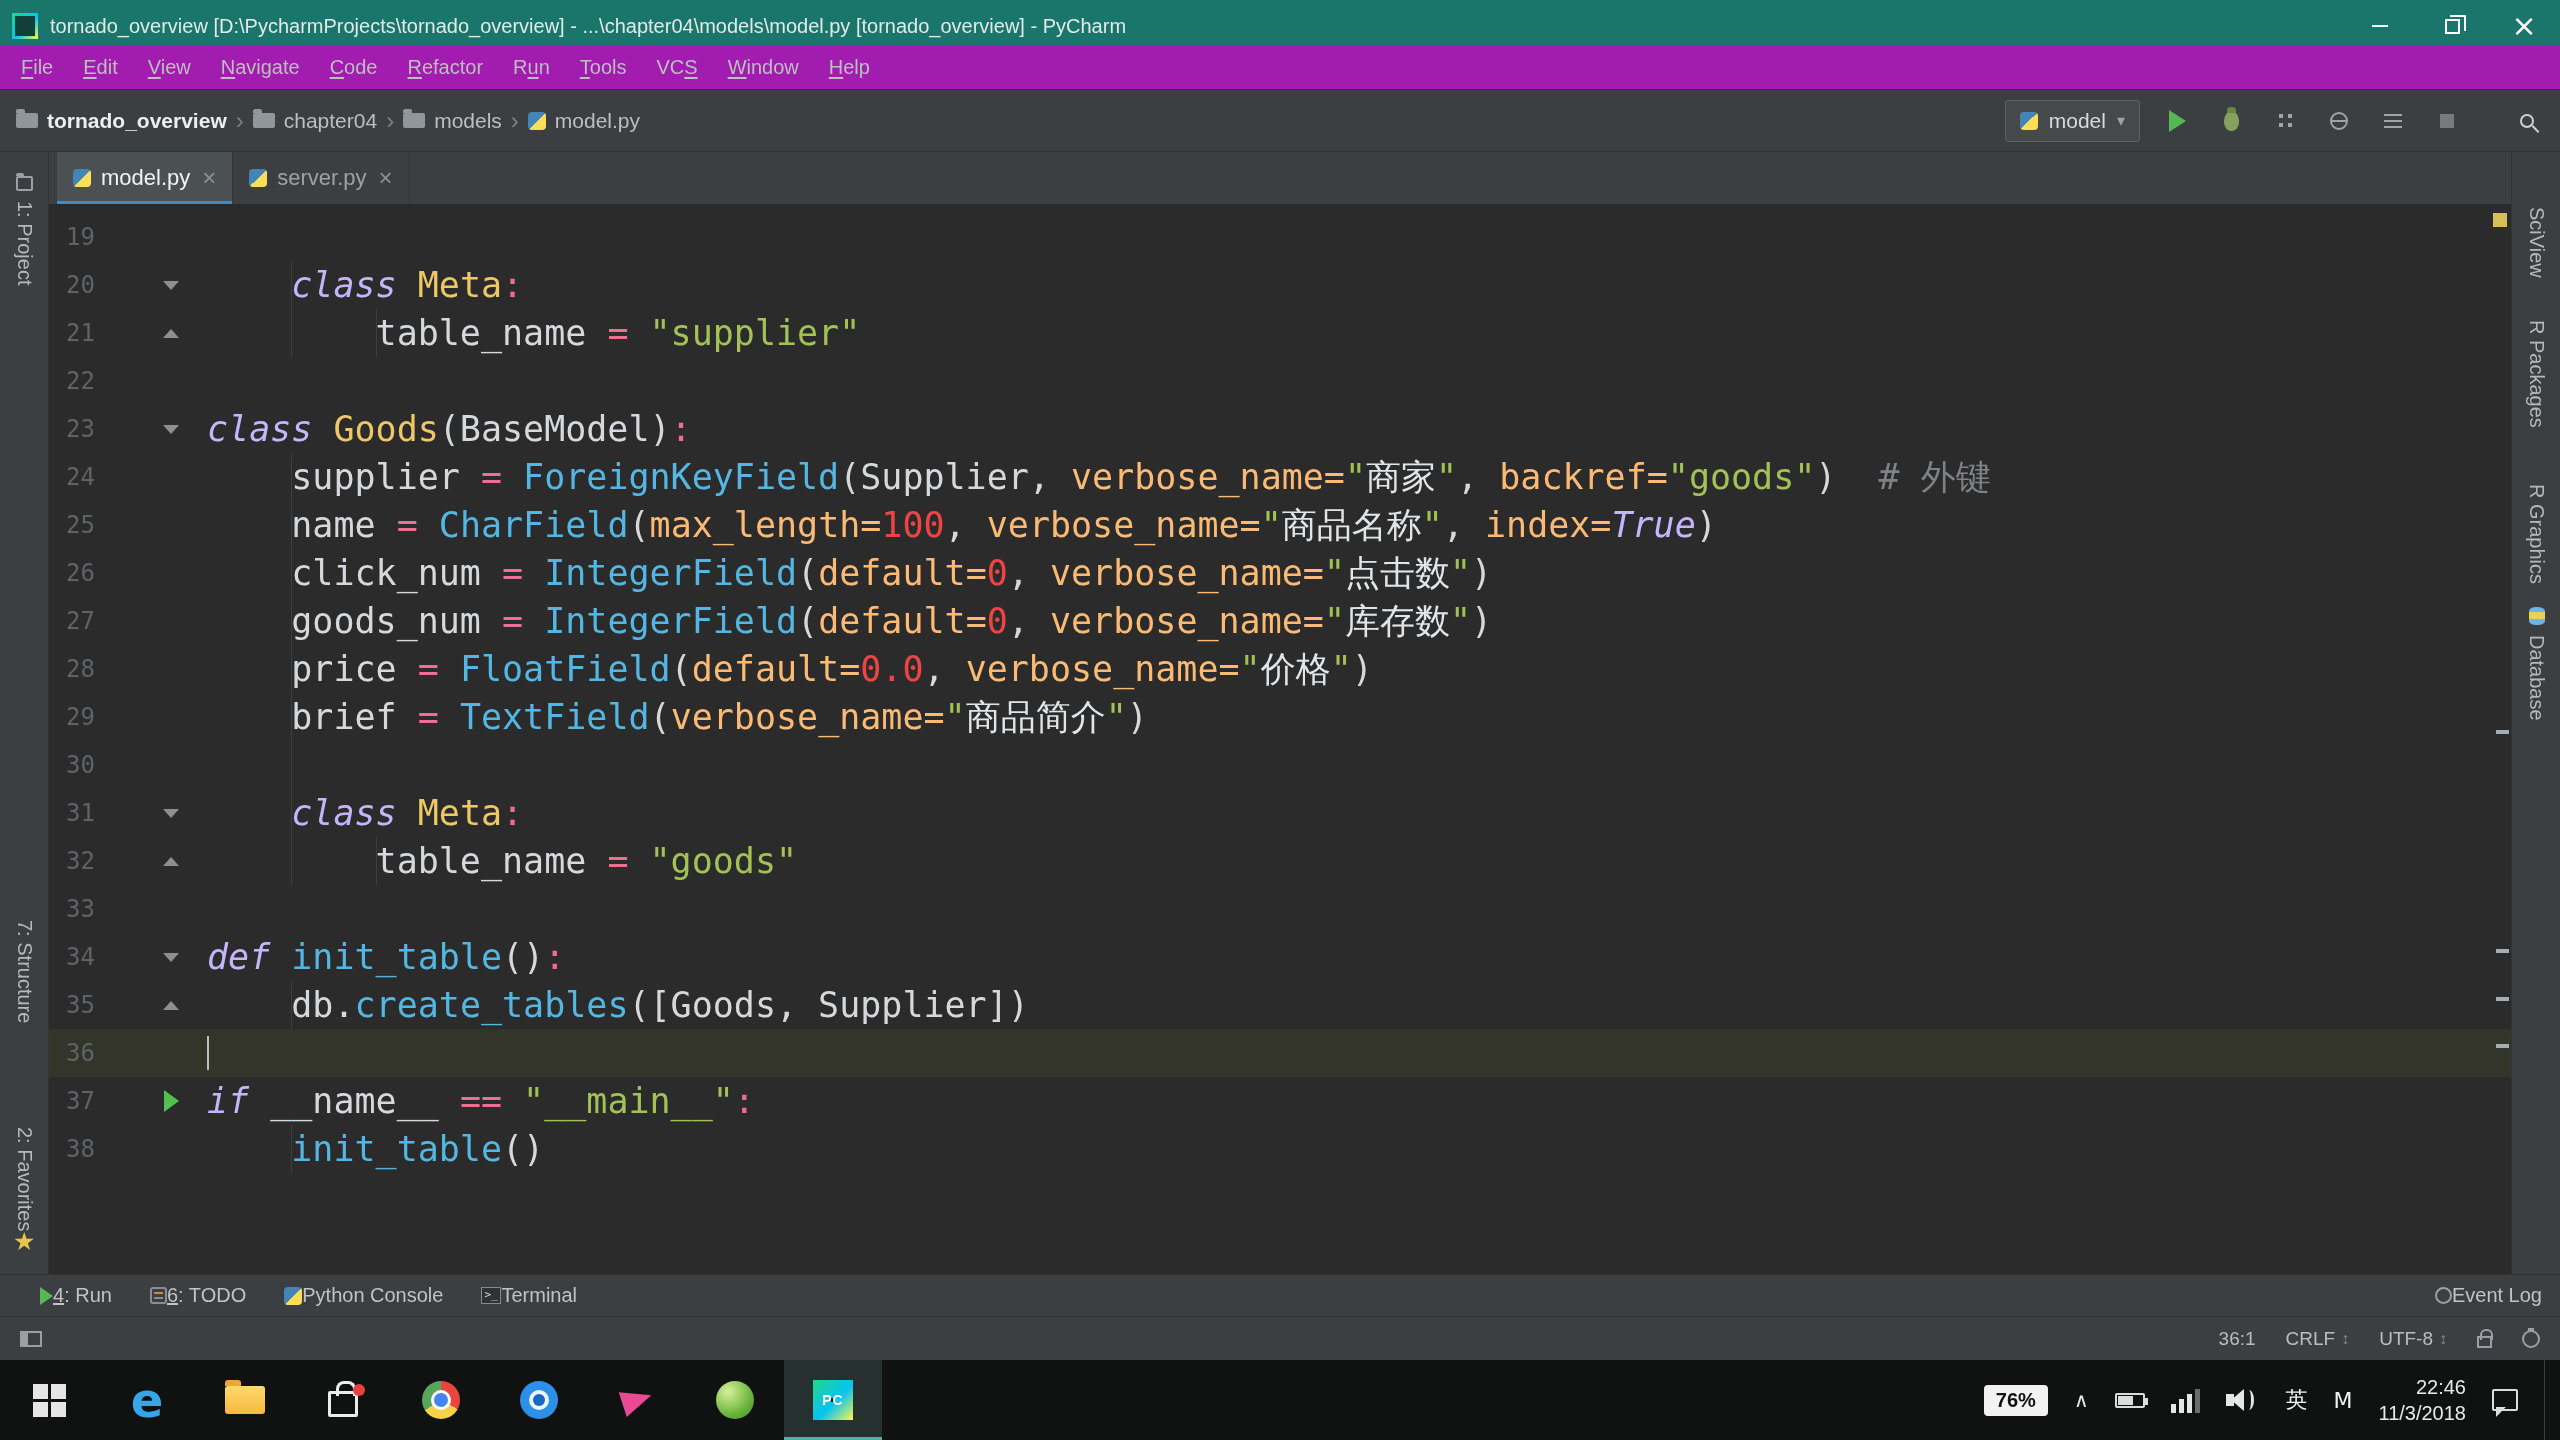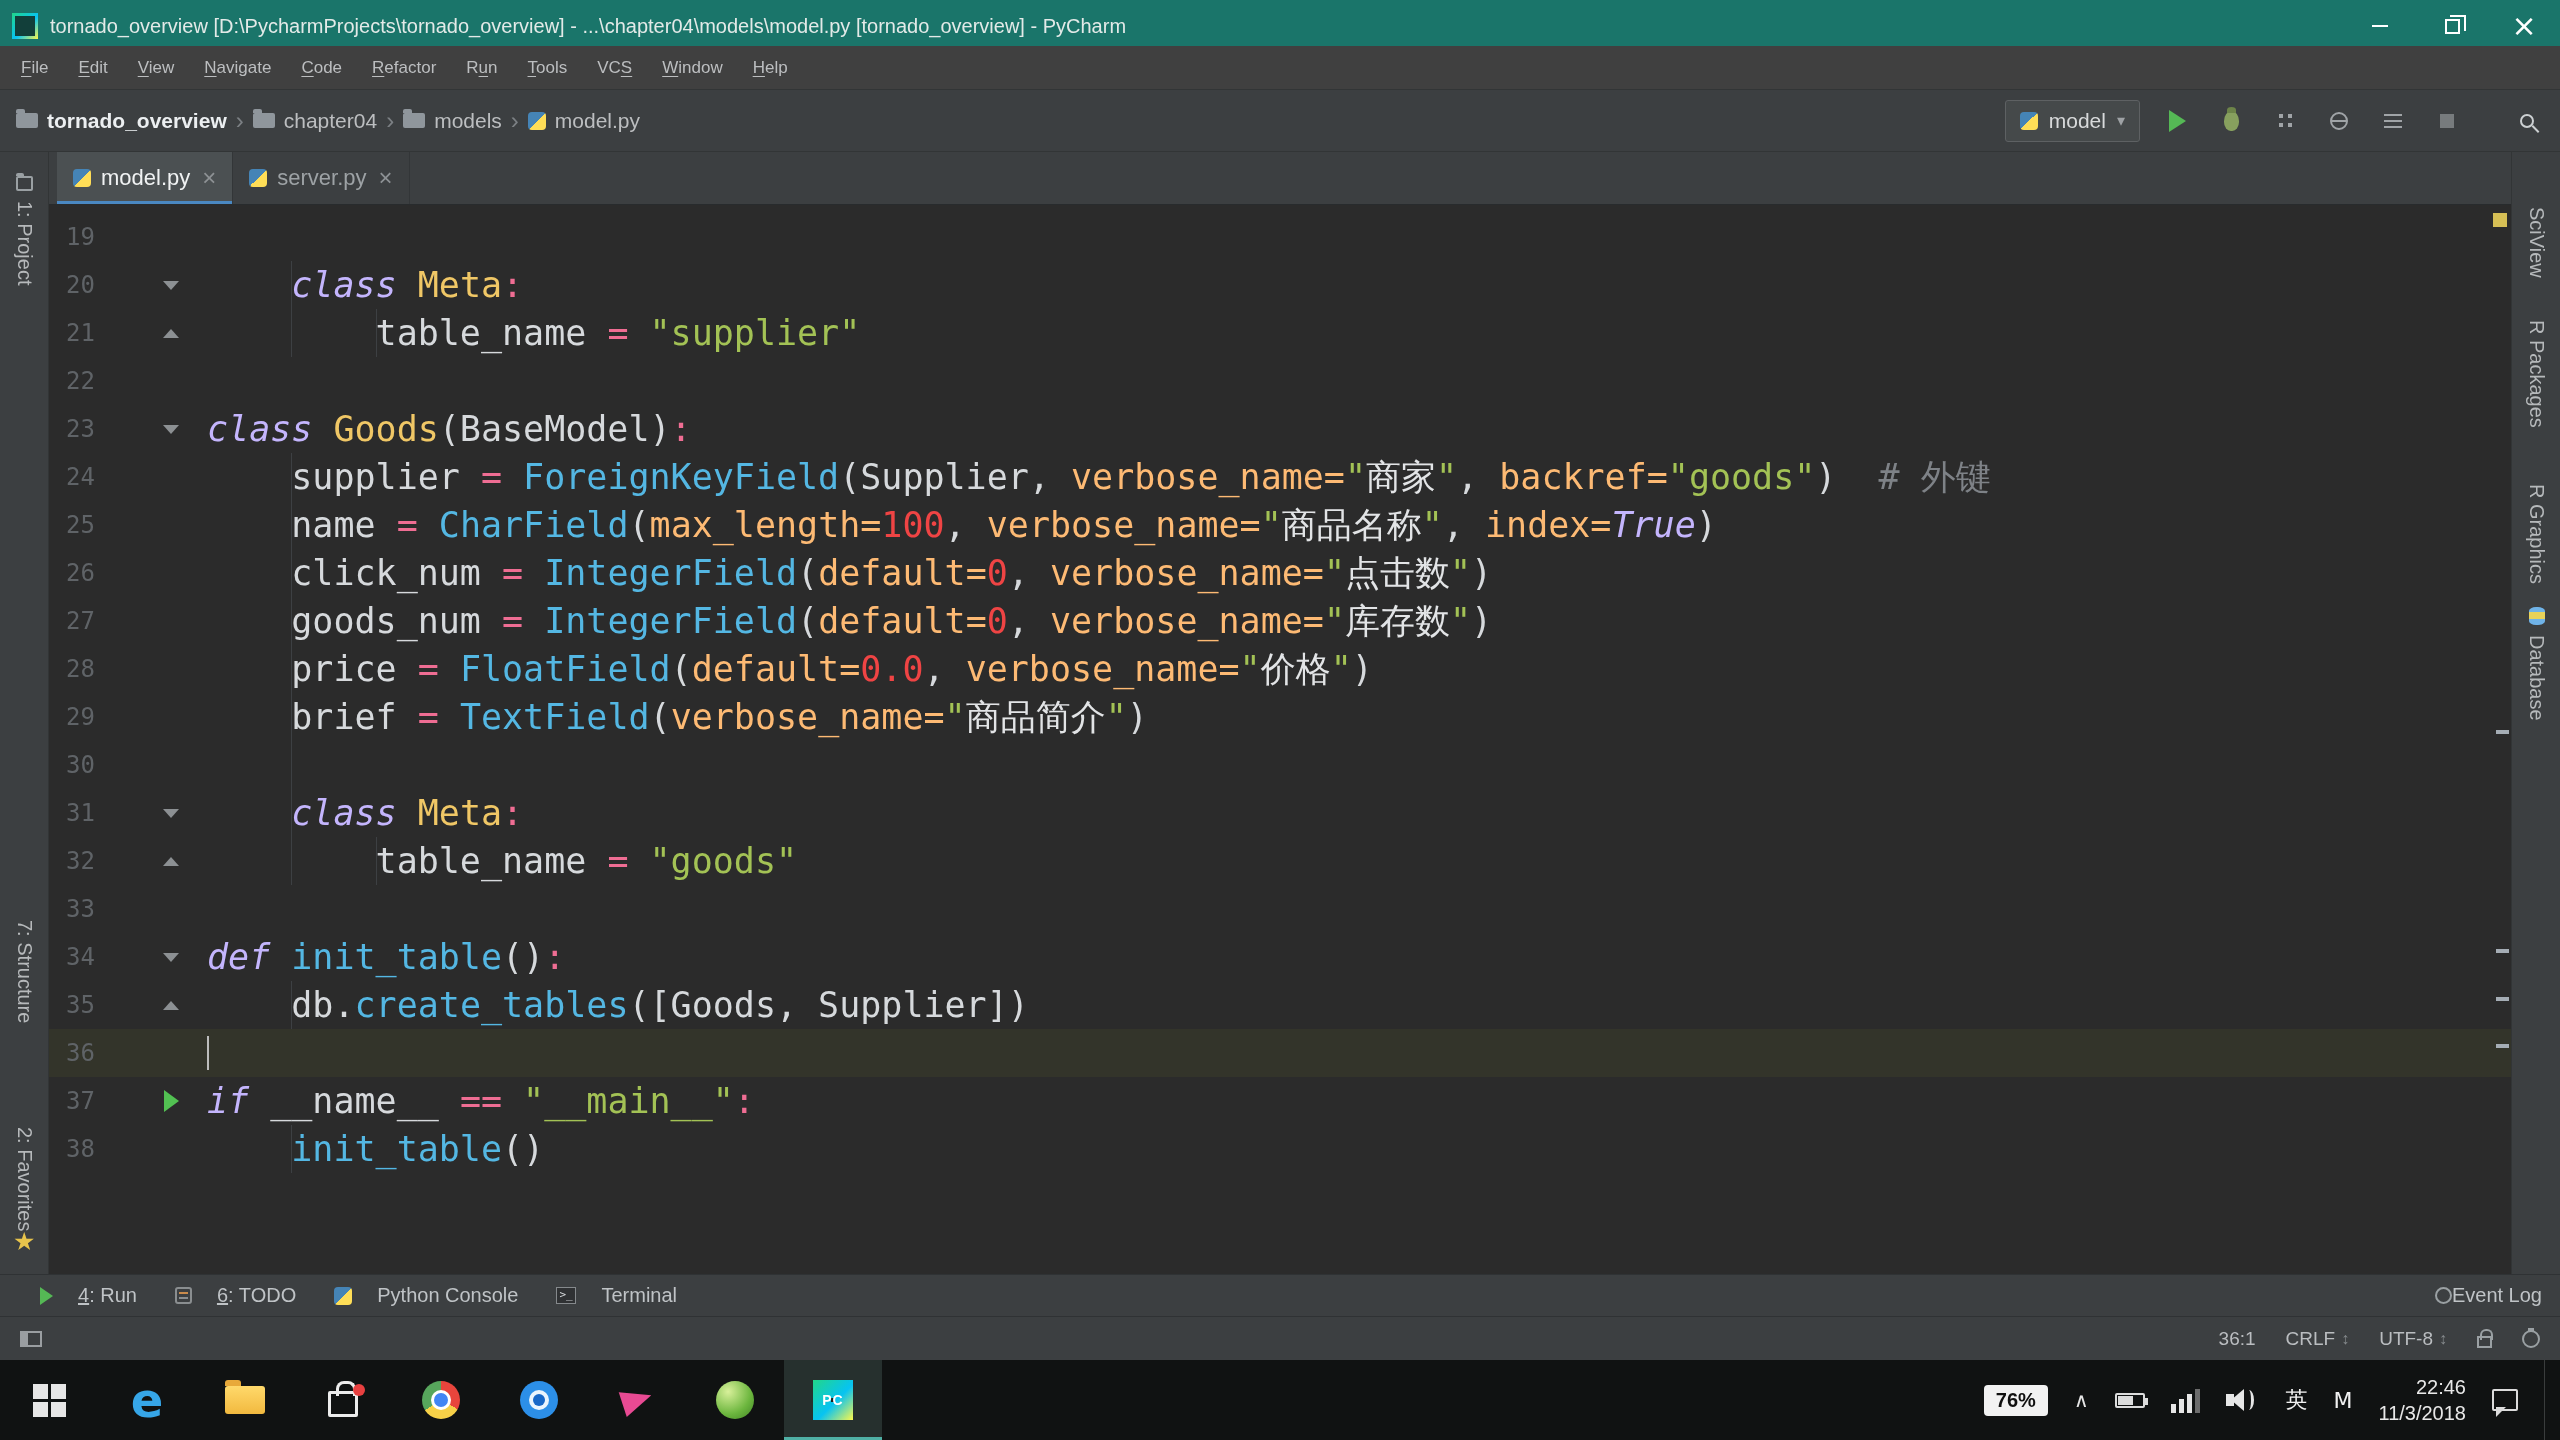--- a/index.html
+++ b/index.html
@@ -13,21 +13,21 @@
   .tb-appicon-in{width:100%;height:100%;background:#123f3a}
   .tb-title{white-space:nowrap;overflow:hidden;text-overflow:ellipsis}
   .win-controls{margin-left:auto;display:flex;height:46px}
   .win-btn{width:72px;height:46px;display:flex;align-items:center;justify-content:center}
   .wg-min{width:16px;height:2px;background:#fff}
   .wg-restore{width:15px;height:15px;border:2px solid #fff;position:relative}
   .wg-restore::before{content:"";position:absolute;top:-6px;left:3px;width:14px;height:14px;border:2px solid #fff;border-bottom:none;border-left:none}
   .wg-close{font-size:30px;line-height:1;color:#fff;font-family:"DejaVu Sans",sans-serif}
 
   
-  .menubar{position:absolute;top:46px;left:0;right:0;height:44px;background:#404040;display:flex;align-items:flex-start;padding-left:6px;color:#bcbec0;font-size:17px;border-bottom:1px solid #323536}
+  .menubar{position:absolute;top:46px;left:0;right:0;height:44px;background:#a21caf;display:flex;align-items:flex-end;padding-left:6px;color:#bcbec0;font-size:20px;border-bottom:1px solid #323536}
   .menu-item{padding:0 15px;line-height:44px;white-space:nowrap}
   .menu-item u{text-underline-offset:3px}
 
   
   .navbar{position:absolute;top:90px;left:0;right:0;height:62px;background:#3c3f41;display:flex;align-items:center;padding:0 16px;border-bottom:1px solid #323536}
   .crumbs{display:flex;align-items:center;gap:9px;color:#bcbec0;font-size:21px}
   .crumb{display:flex;align-items:center;gap:9px;white-space:nowrap}
   .crumb.first .crumb-label{color:#eceff1;font-weight:bold}
   .crumb-sep{color:#7c8084;font-size:24px}
   .dirico{width:22px;height:15px;background:#8f969c;border-radius:2px;position:relative;flex:0 0 auto}
@@ -92,21 +92,21 @@
   .tk-op{color:#ef6d93}
   .tk-num{color:#ef4444}
   .tk-com{color:#7e8287}
   .estripe{position:absolute;top:0;right:0;width:18px;height:100%}
   .warnbox{position:absolute;top:8px;right:4px;width:14px;height:14px;background:#d6bf55}
   .smark{position:absolute;right:2px;width:13px;height:4px;background:#a5adb5}
 
   
   .btoolbar{position:absolute;top:1274px;left:0;right:0;height:42px;background:#3c3f41;border-top:1px solid #2f3234;display:flex;align-items:center;padding:0 18px;color:#bfc3c6;font-size:20px}
   .bleft{display:flex;align-items:center;margin-left:22px}
-  .btool-item{display:flex;align-items:center;gap:25px;margin-right:38px;white-space:nowrap}
+  .btool-item{display:flex;align-items:center;gap:0;margin-right:38px;white-space:nowrap}
   .bico{flex:0 0 auto}
   .ic-run{width:0;height:0;border-top:9px solid transparent;border-bottom:9px solid transparent;border-left:13px solid #55b855}
   .ic-todo{width:17px;height:17px;border:2px solid #8a8e90;border-radius:3px;position:relative}
   .ic-todo::before{content:"";position:absolute;left:2px;top:3px;width:9px;height:2px;background:#c98b4c;box-shadow:0 5px 0 #8a8e90}
   .ic-python{width:18px;height:18px;border-radius:4px;background:linear-gradient(135deg,#4584b6 50%,#ffde57 50%)}
   .ic-terminal{width:20px;height:17px;background:#2f3133;border:1px solid #85898c;position:relative}
   .ic-terminal::before{content:">_";position:absolute;left:2px;top:0;font-size:11px;color:#d6d9dc;font-family:"DejaVu Sans Mono",monospace}
   .ic-event{width:17px;height:17px;border:2px solid #9aa0a3;border-radius:50%}
   .btool-right{margin-left:auto;display:flex;align-items:center;}
 

